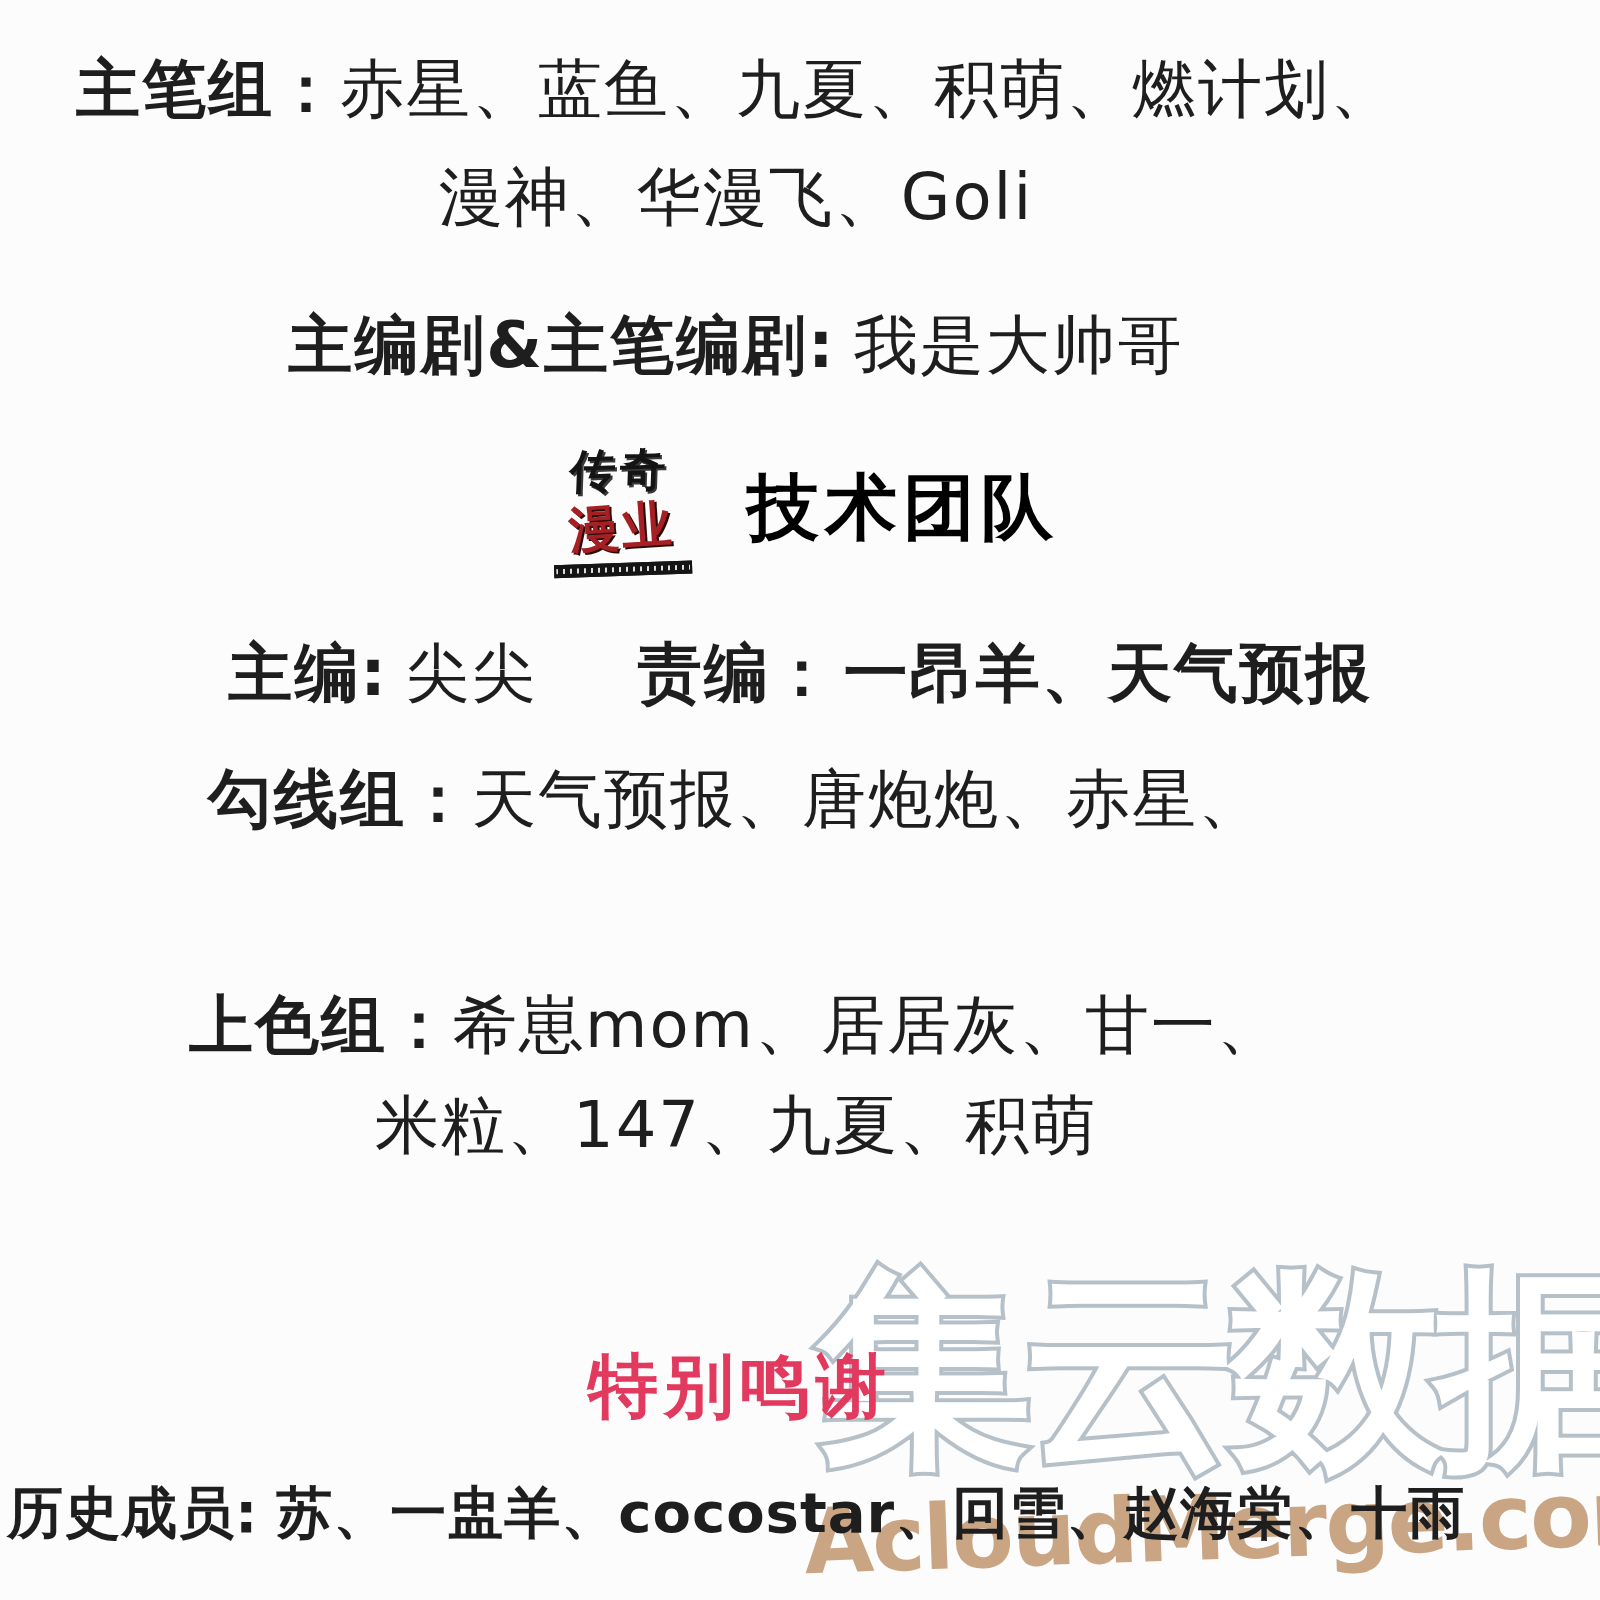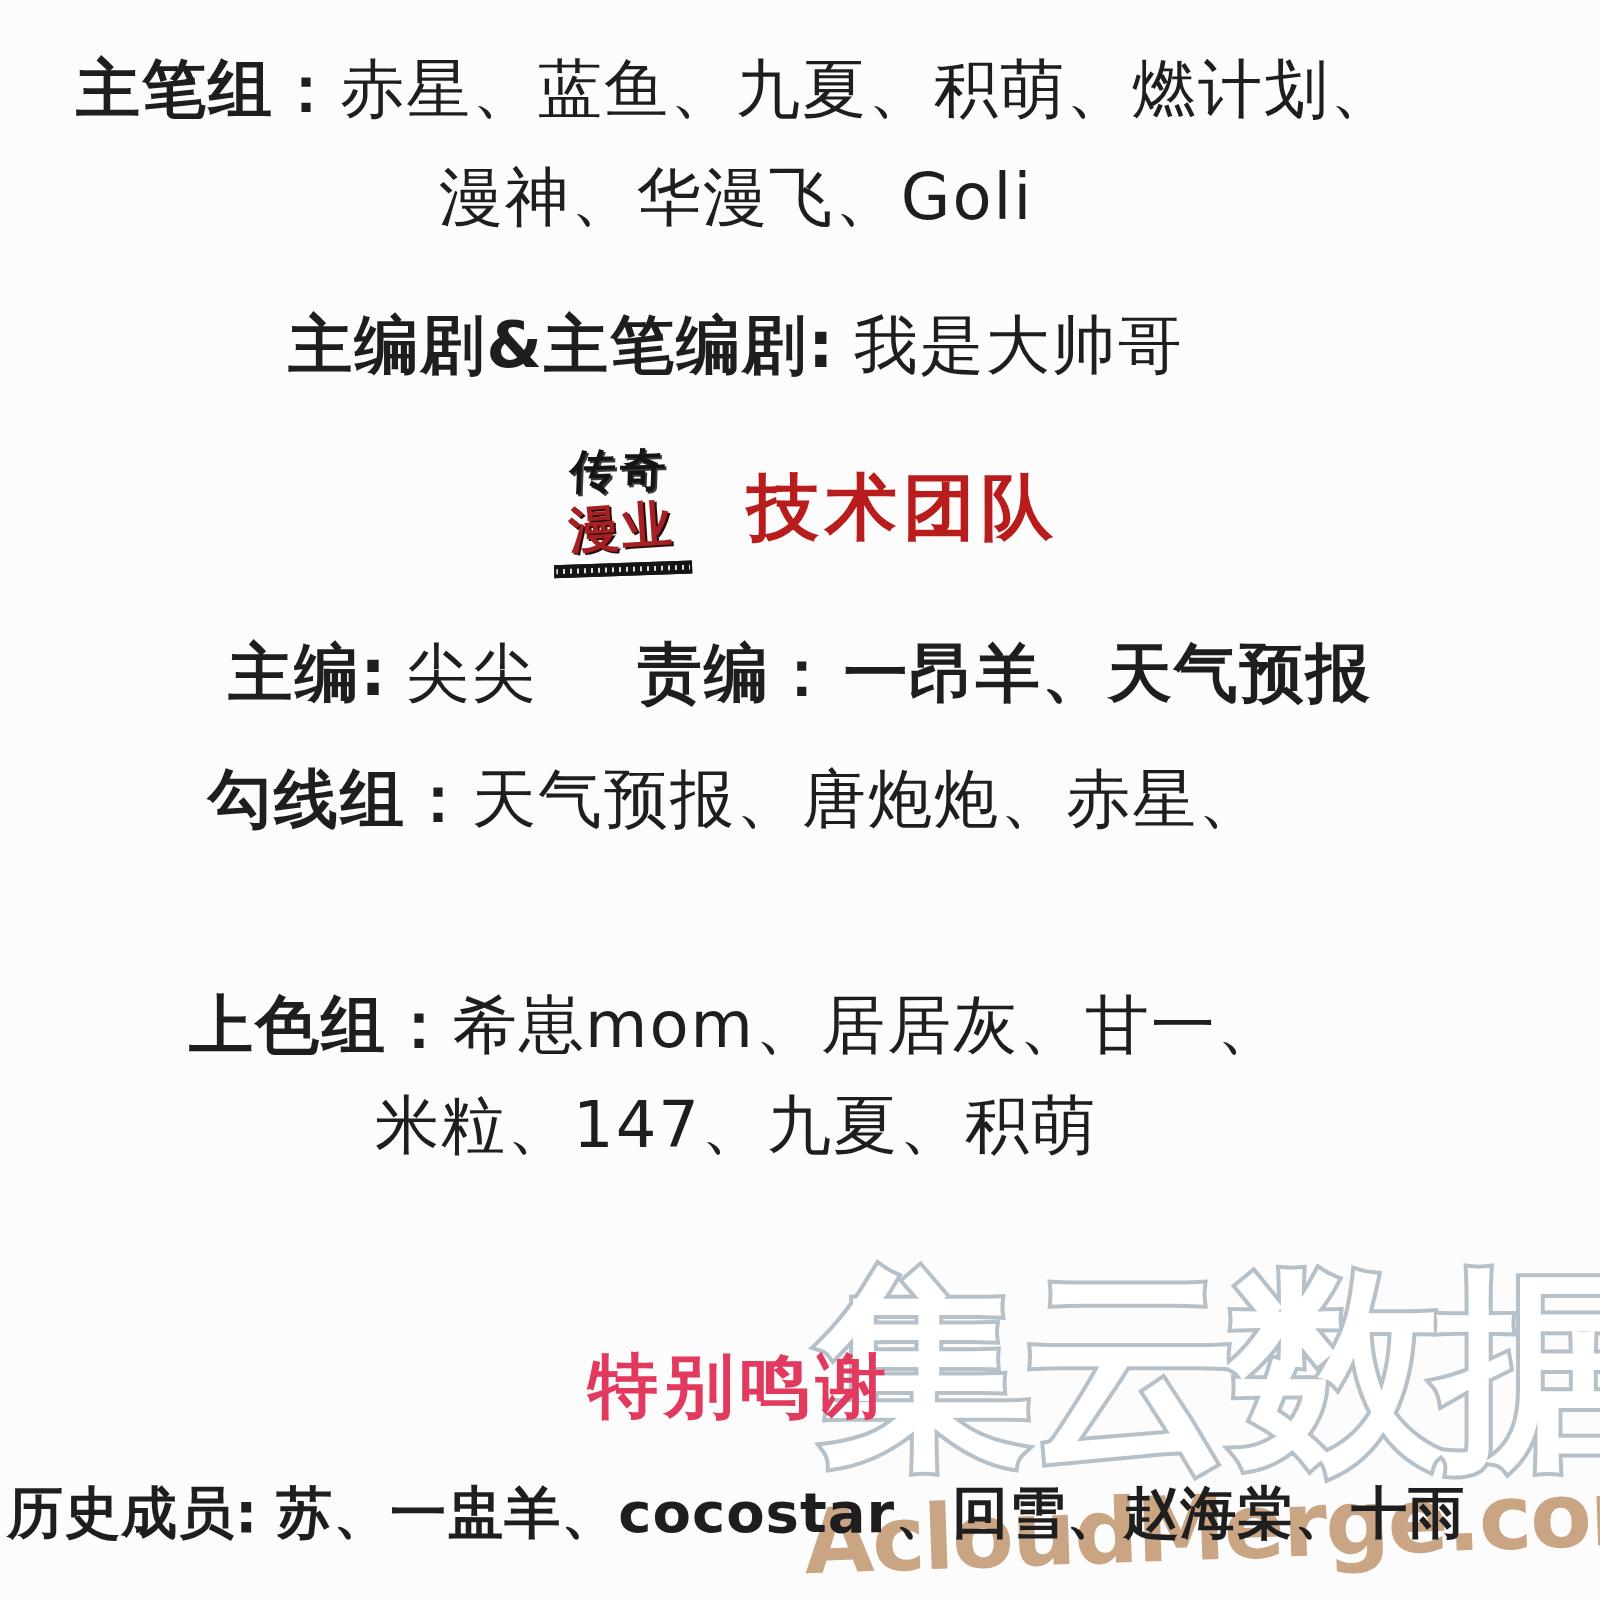--- a/index.html
+++ b/index.html
@@ -55,21 +55,21 @@
   .logo-banner {
     width:138px; height:13px; margin-top:2px;
     background-color:#151515;
     background-image:repeating-linear-gradient(90deg, rgba(255,255,255,.85) 0 2px, transparent 2px 7px);
     background-size:auto 5px;
     background-position:center;
     background-repeat:repeat-x;
     border:2px solid #151515;
   }
   .team-title {
-    font-size:72px; font-weight:800; color:#b91c1c; letter-spacing:6px;
+    font-size:72px; font-weight:800; color:#000000; letter-spacing:6px;
   }
 
   
   .editors-row {
     position:absolute; left:0; top:630px; width:1600px;
     display:flex; justify-content:center; gap:100px;
     font-size:64px; z-index:2; white-space:nowrap;
   }
 
   .special-title {

